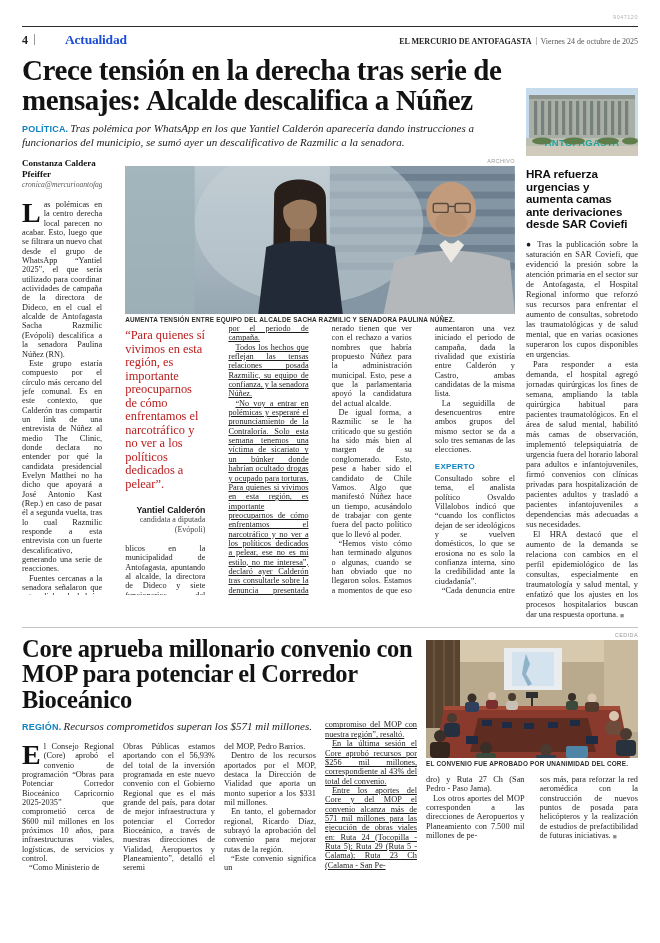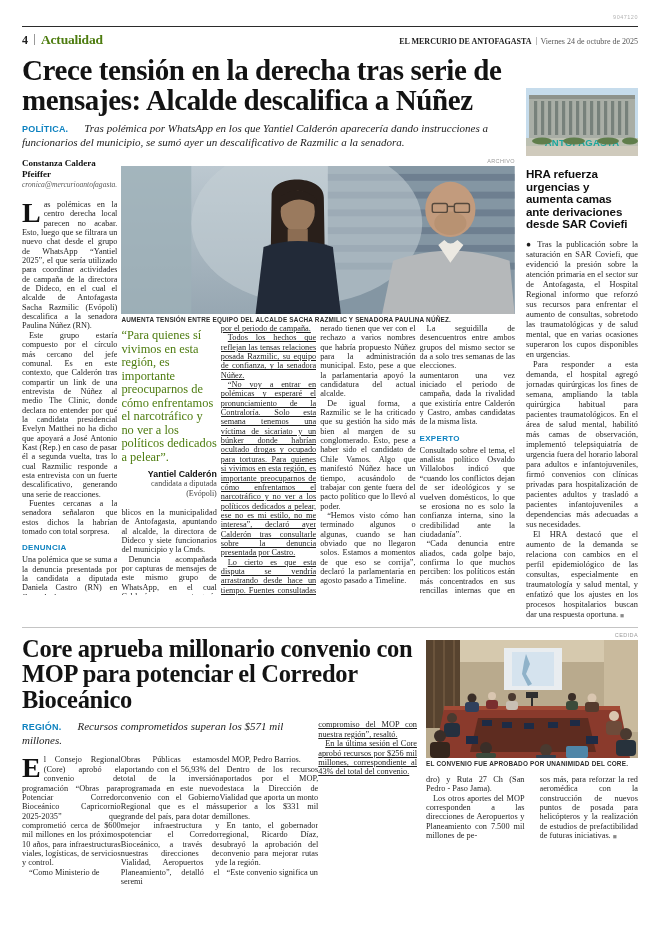--- a/index.html
+++ b/index.html
@@ -6,65 +6,65 @@
   body{width:660px;height:943px;overflow:hidden;position:relative;
        font-family:"Liberation Serif","DejaVu Serif",serif;color:#1d1d1d;
        -webkit-font-smoothing:antialiased;}
   .page{position:relative;width:616px;margin:0 auto;padding-top:20px;}
   .edition{position:absolute;top:14px;right:0;font:5.5px "Liberation Sans",sans-serif;color:#b3b3b3;letter-spacing:.5px;}
   .toprule{border-top:1.4px solid #2b2b2b;margin-top:6px;}
   .pagehead{display:flex;justify-content:space-between;align-items:baseline;padding:3px 0 2px;}
   .ph-left{display:flex;align-items:baseline;gap:6px;}
   .ph-num{font:700 12px "Liberation Serif",serif;color:#222;}
   .ph-sep{display:inline-block;width:1px;height:11px;background:#999;transform:translateY(1px);}
-  .ph-section{font:700 13.5px "Liberation Serif",serif;color:#4d7c0f;letter-spacing:-.2px;}
+  .ph-section{font:700 13.5px "Liberation Serif",serif;color:#1d4ed8;letter-spacing:-.2px;margin-left:24px;}
   .ph-right{font:700 8px "Liberation Serif",serif;color:#222;}
   .ph-date{font:400 8px "Liberation Serif",serif;color:#555;}
   .ph-sep2{display:inline-block;width:1px;height:8px;background:#bbb;margin:0 4px;transform:translateY(1px);}
 
   
   .topsec{display:grid;grid-template-columns:1fr 112px;column-gap:11px;margin-top:2px;}
   h1{font:700 29px/30px "Liberation Serif",serif;letter-spacing:-.4px;color:#131313;margin:3px 0 7px;}
   .deck{font:italic 400 11px/13.5px "Liberation Serif",serif;color:#222;margin:0 0 9px;}
-  .kick{font:700 9px "Liberation Sans","DejaVu Sans",sans-serif;color:#0e82c0;font-style:normal;letter-spacing:.2px;margin-right:16px;}
-  .mbody{display:grid;grid-template-columns:repeat(5,1fr);grid-template-rows:auto 1fr;column-gap:4px;height:437px;overflow:hidden;}
+  .kick{font:700 9px "Liberation Sans","DejaVu Sans",sans-serif;color:#0e82c0;font-style:normal;letter-spacing:.2px;margin-right:2px;}
+  .mbody{display:grid;grid-template-columns:repeat(5,1fr);grid-template-rows:auto 1fr;column-gap:23px;height:437px;overflow:hidden;}
   .mcol{overflow:hidden;}
   .mcol1{grid-column:1;grid-row:1/3;}
   .mphoto{grid-column:2/6;grid-row:1;}
   .mcol2{grid-column:2;grid-row:2;}
   .mcol3{grid-column:3;grid-row:2;text-decoration:underline;}
   .mcol4{grid-column:4;grid-row:2;}
   .mcol5{grid-column:5;grid-row:2;}
   .credit{font:5.5px "Liberation Sans",sans-serif;color:#9a9a9a;text-align:right;letter-spacing:.4px;height:8px;}
   .photo-frame svg{display:block;width:100%;}
   .caption{font:700 6.4px/8px "Liberation Sans","DejaVu Sans",sans-serif;color:#2d2d2d;letter-spacing:.2px;margin-top:2px;text-transform:uppercase;}
   .byl{font:700 9px/11px "Liberation Serif",serif;color:#111;}
   .bylmail{font:italic 7.6px/10px "Liberation Serif",serif;color:#5a5a5a;margin:0 0 10px;}
   .bp{font:8.3px/9.35px "Liberation Serif",serif;text-align:justify;margin:0;color:#1e1e1e;}
   .bp.ind{text-indent:7px;}
   .dc{float:left;font:900 28px/24px "Liberation Serif",serif;color:#111;padding:1px 3px 0 0;}
   .subhd{font:700 8px/9px "Liberation Sans","DejaVu Sans",sans-serif;color:#0e82c0;letter-spacing:.3px;margin:7px 0 3px;}
-  .pq{font:400 12.4px/13.5px "Liberation Serif",serif;color:#4d7c0f;margin:5px 0 5px;}
+  .pq{font:400 12.4px/13.5px "Liberation Serif",serif;color:#b91c1c;margin:5px 0 14px;}
   .pq-author{font:700 8.8px/10px "Liberation Sans",sans-serif;color:#111;text-align:right;}
   .pq-role{font:400 8px/10px "Liberation Serif",serif;color:#444;text-align:right;margin-bottom:9px;}
   .endmark{font-size:5px;color:#8a8a8a;margin-left:2px;}
 
   
   .sb{padding-top:36px;overflow:hidden;}
   .sb h3{font:700 11.6px/12.6px "Liberation Sans","DejaVu Sans",sans-serif;color:#101010;letter-spacing:-.1px;margin:12px 0 9px;}
   .sb .bp{font-size:8.4px;line-height:10px;}
   .sb .bp.ind{text-indent:7px;}
 
   
   .secrule{border-top:1px solid #c4c4c4;margin:6px 0 4px;}
 
   
   .botsec{display:grid;grid-template-columns:1fr 212px;column-gap:9px;}
   h2{font:700 24.5px/25.5px "Liberation Serif",serif;letter-spacing:-.3px;color:#131313;margin:4px 0 8px;}
-  .bgrid{display:grid;grid-template-columns:repeat(4,1fr);grid-template-rows:auto 1fr;height:180px;overflow:hidden;}
+  .bgrid{display:grid;grid-template-columns:repeat(4,1fr);grid-template-rows:auto 1fr;column-gap:9px;height:180px;overflow:hidden;}
   .bdeck{grid-column:1/4;grid-row:1;margin-bottom:8px;}
   .bc1{grid-column:1;grid-row:2;}
   .bc2{grid-column:2;grid-row:2;}
   .bc3{grid-column:3;grid-row:2;}
   .bc4{grid-column:4;grid-row:1/3;text-decoration:underline;}
   .bright{overflow:hidden;}
   .bcols2{display:grid;grid-template-columns:1fr 1fr;column-gap:15px;margin-top:7px;height:70px;overflow:hidden;}
 </style>
 </head>
 <body>
@@ -158,22 +158,22 @@
         </div>
 
         <div class="mcol mcol4">
           <p class="bp">nerado tienen que ver con el rechazo a varios nombres que habría propuesto Núñez para la administración municipal. Esto, pese a que la parlamentaria apoyó la candidatura del actual alcalde.</p>
           <p class="bp ind">De igual forma, a Razmilic se le ha criticado que su gestión ha sido más bien al margen de su conglomerado. Esto, pese a haber sido el candidato de Chile Vamos. Algo que manifestó Núñez hace un tiempo, acusándolo de trabajar con gente fuera del pacto político que lo llevó al poder.</p>
           <p class="bp ind">“Hemos visto cómo han terminado algunos o algunas, cuando se han obviado que no llegaron solos. Estamos a momentos de que eso se corrija”, declaró la parlamentaria en agosto pasado a Timeline.</p>
 
         </div>
 
         <div class="mcol mcol5">
+          <p class="bp">aumentaron una vez iniciado el periodo de campaña, dada la rivalidad que existiría entre Calderón y Castro, ambas candidatas de la misma lista.</p>
           <p class="bp ind">La seguidilla de desencuentros entre ambos grupos del mismo sector se da a solo tres semanas de las elecciones.</p>
-          <p class="bp">aumentaron una vez iniciado el periodo de campaña, dada la rivalidad que existiría entre Calderón y Castro, ambas candidatas de la misma lista.</p>
           <div class="subhd">EXPERTO</div>
           <p class="bp">Consultado sobre el tema, el analista político Osvaldo Villalobos indicó que “cuando los conflictos dejan de ser ideológicos y se vuelven domésticos, lo que se erosiona no es solo la confianza interna, sino la credibilidad ante la ciudadanía”.</p>
           <p class="bp ind"><span>“Cada denuncia entre aliados, cada golpe bajo, confirma lo que muchos perciben: los políticos están más concentrados en sus rencillas internas que en ofrecer un proyecto político coherente”, indicó.</span></p>
         </div>
       </div>
     </article>
 
     <aside class="sb">
       <div class="photo-frame">
         <svg viewBox="0 0 112 68" width="100%" height="68" preserveAspectRatio="none" role="img">
@@ -231,20 +231,21 @@
         </div>
         <div class="mcol bc3">
           <p class="bp">del MOP, Pedro Barrios.</p>
           <p class="bp ind">Dentro de los recursos aportados por el MOP, destaca la Dirección de Vialidad que aporta un monto superior a los $331 mil millones.</p>
           <p class="bp ind">En tanto, el gobernador regional, Ricardo Díaz, subrayó la aprobación del convenio para mejorar rutas de la región.</p>
           <p class="bp ind">“Este convenio significa un</p>
         </div>
         <div class="mcol bc4">
           <p class="bp">compromiso del MOP con nuestra región”, resaltó.</p>
           <p class="bp ind">En la última sesión el Core aprobó recursos por $256 mil millones, correspondiente al 43% del total del convenio.</p>
+          <p class="bp ind">Entre los aportes del Core y del MOP el convenio alcanza más de 571 mil millones para las ejecución de obras viales en: Ruta 24 (Tocopilla - Ruta 5); Ruta 29 (Ruta 5 - Calama); Ruta 23 Ch (Calama - San Pe-</p>
         </div>
       </div>
     </article>
 
     <div class="bright">
       <div class="credit">CEDIDA</div>
       <div class="photo-frame">
         <svg viewBox="0 0 212 118" width="100%" height="118" preserveAspectRatio="none" role="img">
           <rect width="212" height="118" fill="#b9aa8d"></rect>
           <rect x="0" y="0" width="212" height="22" fill="#d6c9ae"></rect>

